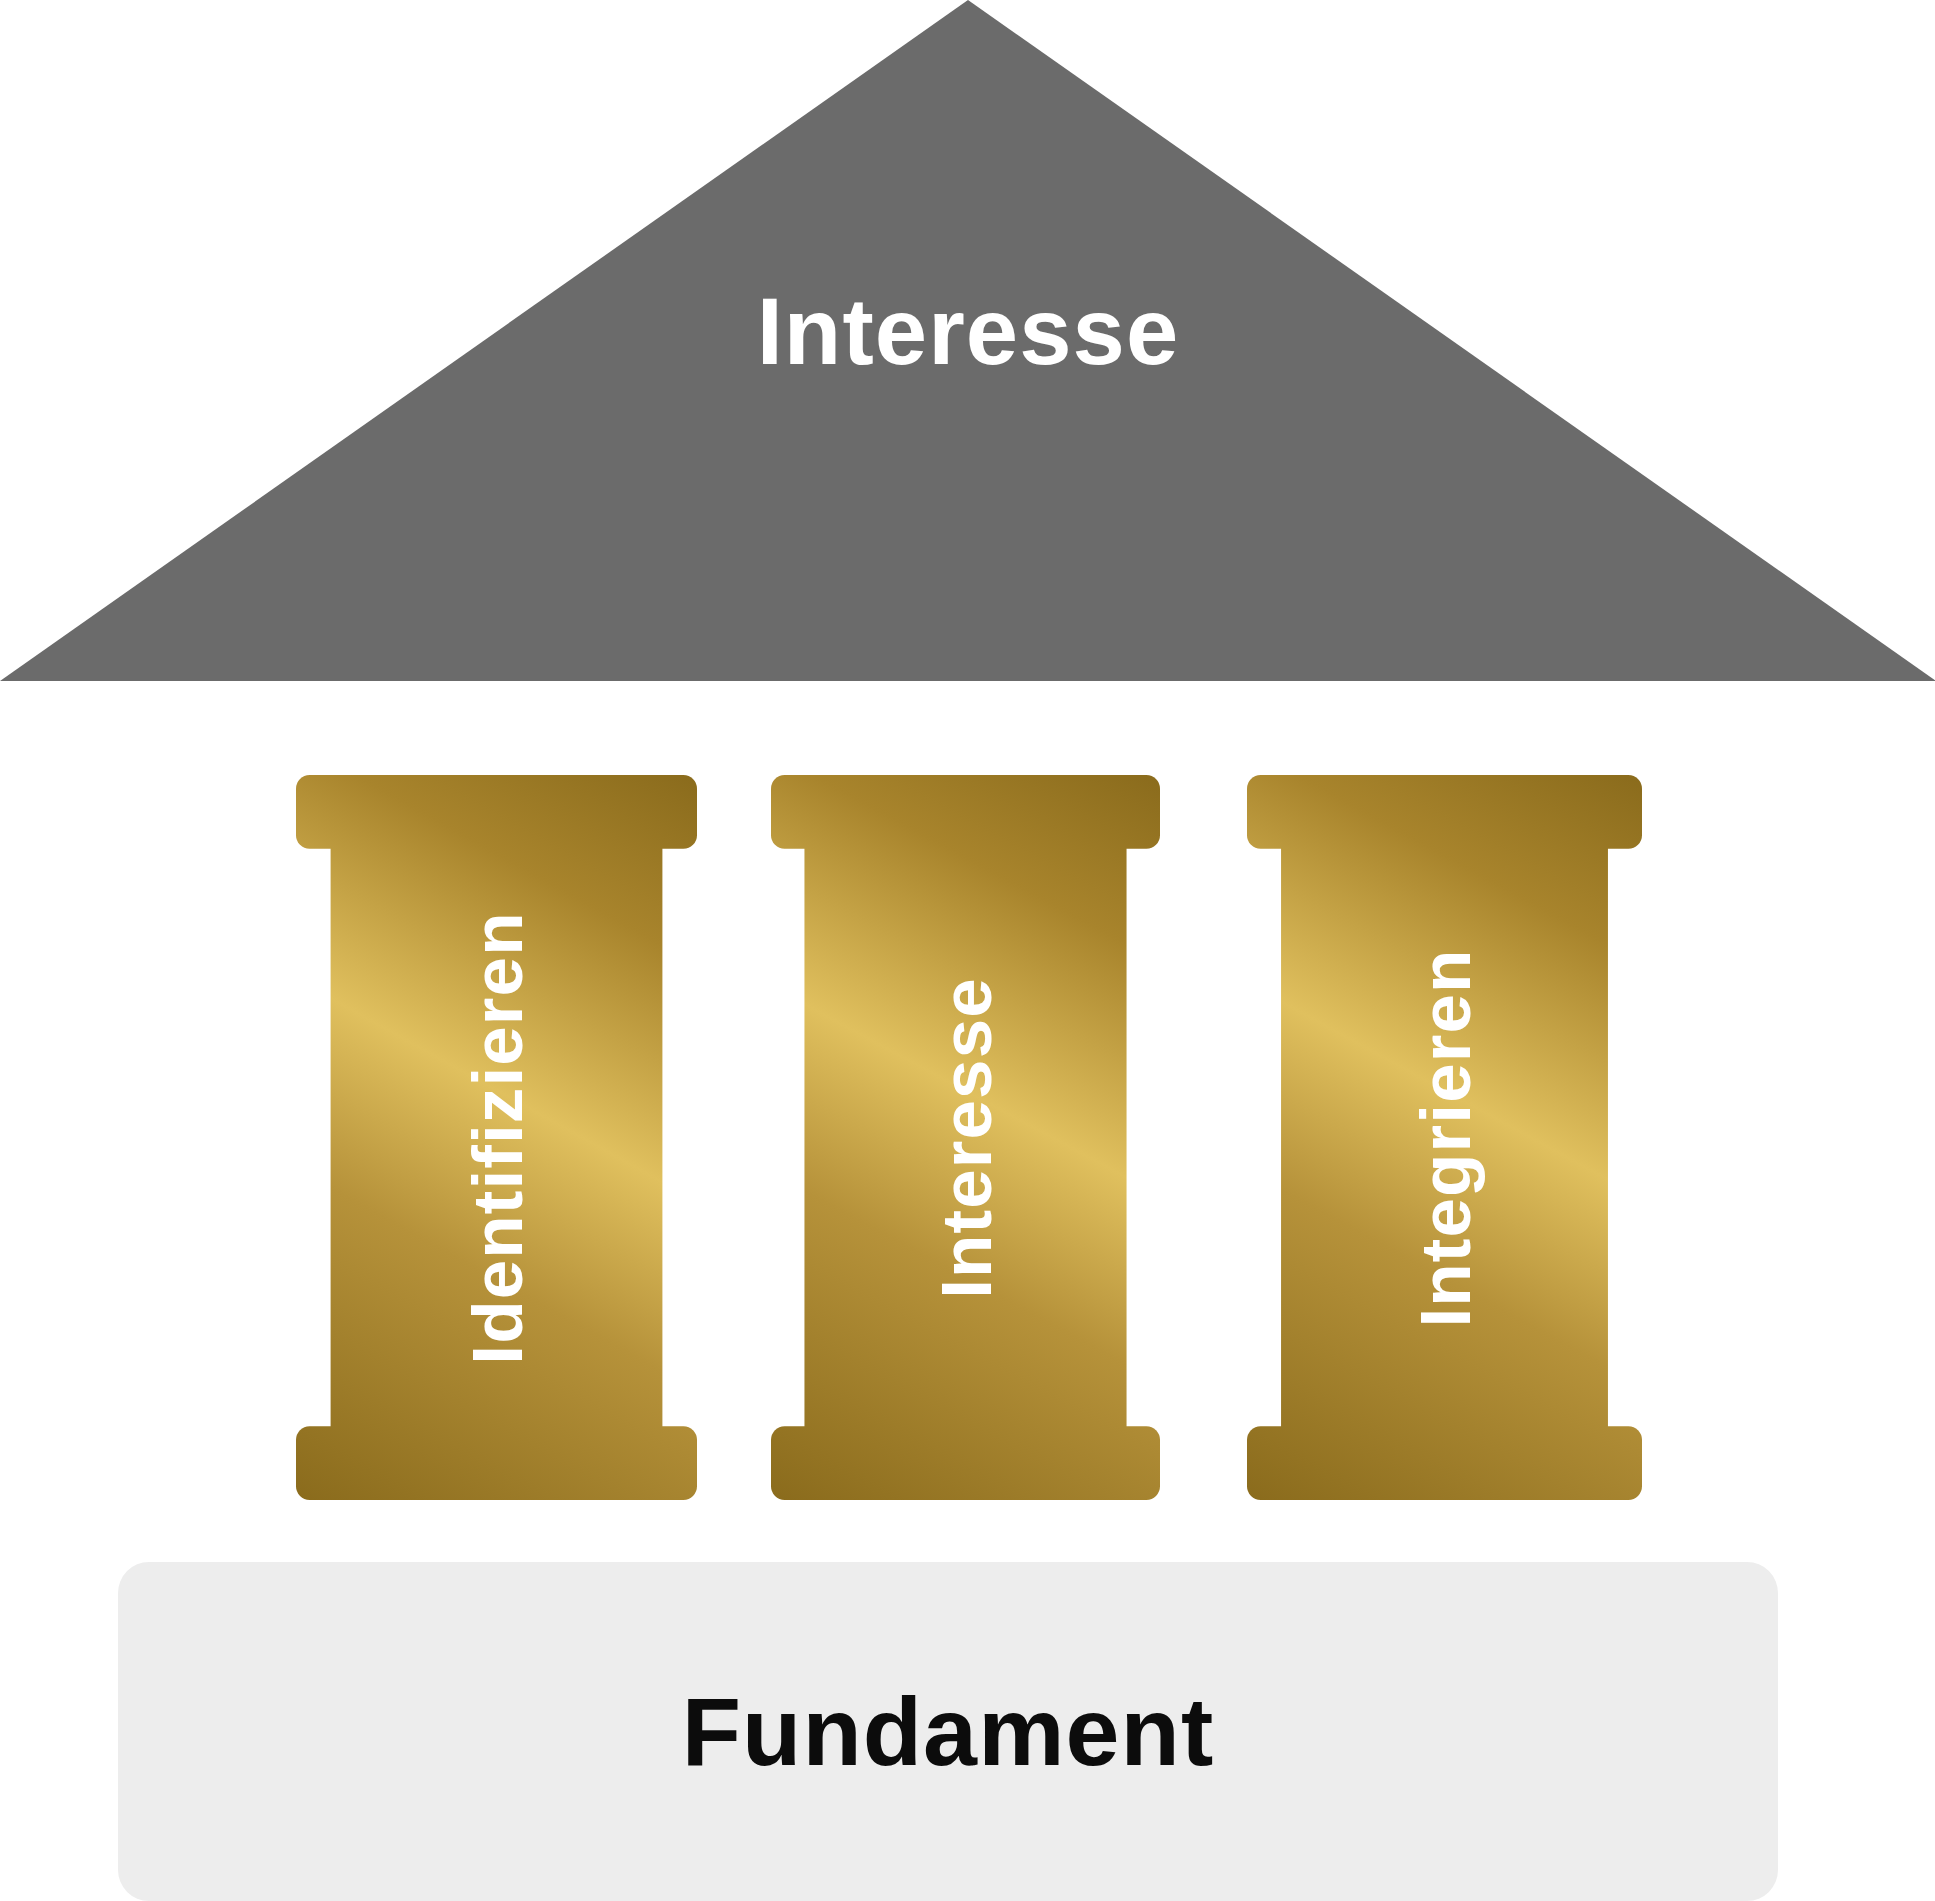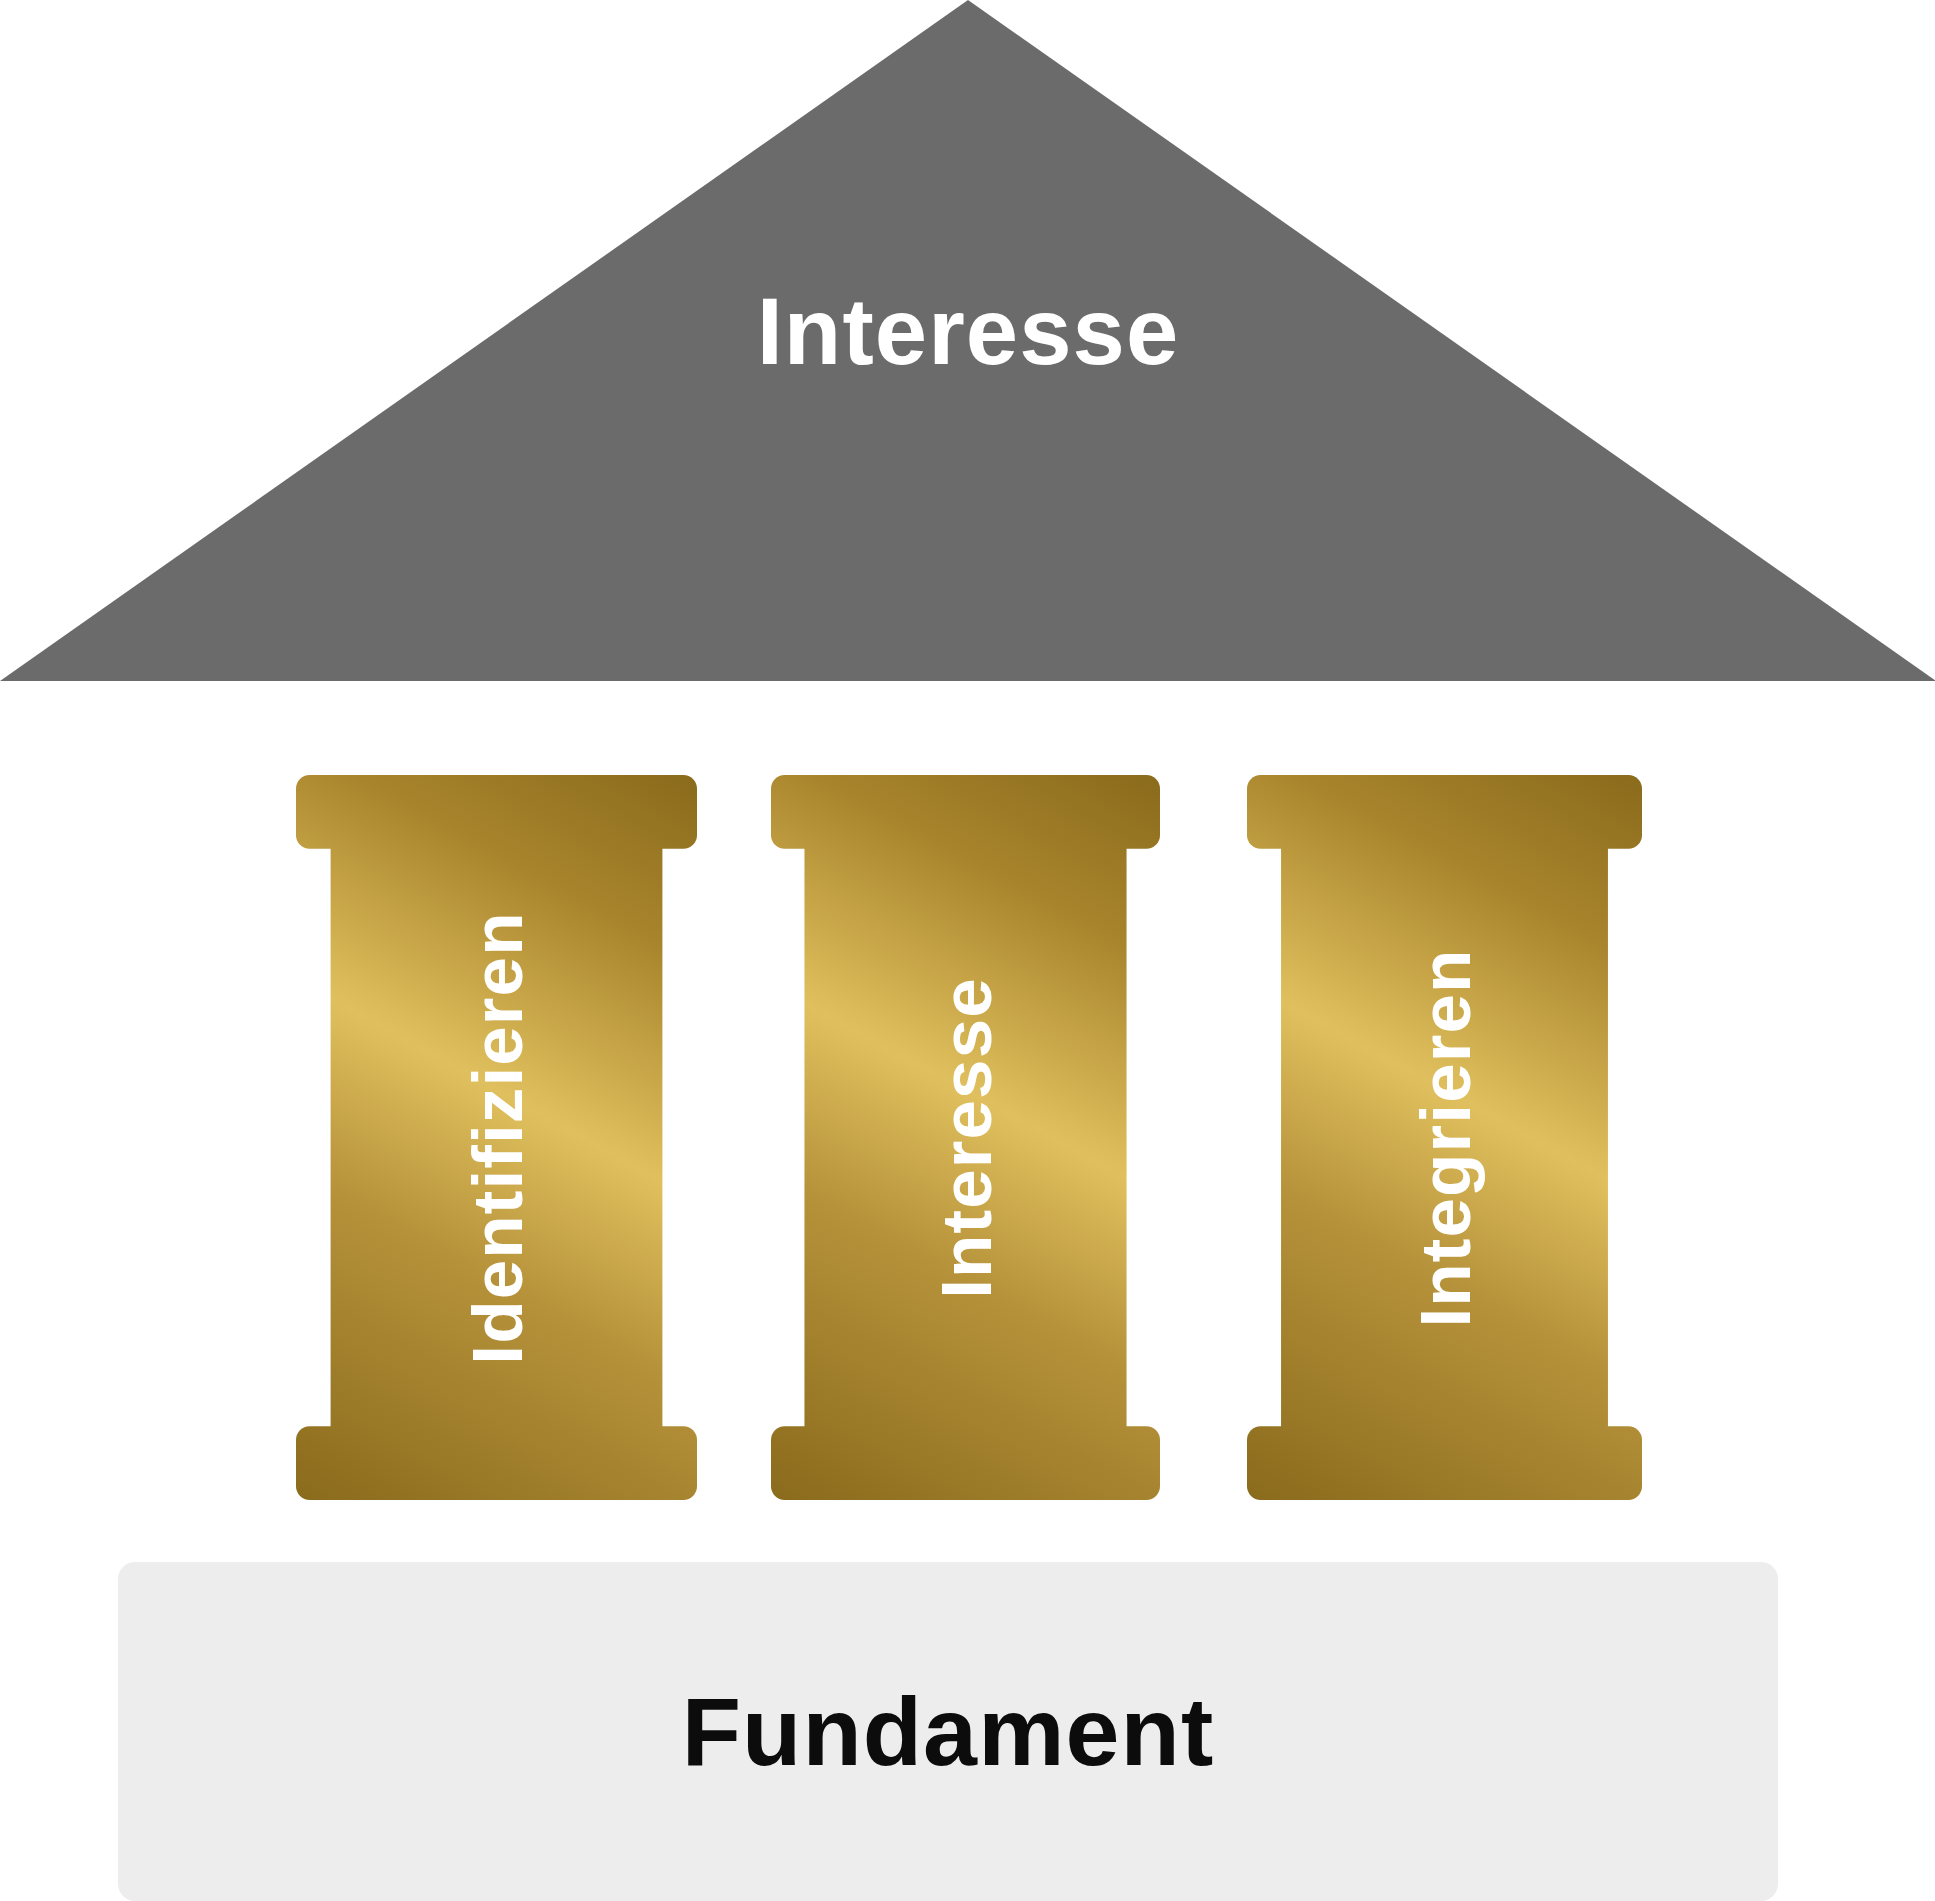--- a/index.html
+++ b/index.html
@@ -68,21 +68,21 @@
   .pillar-3 { left: 1247px; width: 395px; }
 
   
   .foundation {
     position: absolute;
     left: 118px;
     top: 1562px;
     width: 1660px;
     height: 339px;
     background: #ededed;
-    border-radius: 17px;
+    border-radius: 31px;
     display: flex;
     align-items: center;
     justify-content: center;
   }
   .foundation-label {
     color: #0c0c0c;
     font-size: 97px;
     font-weight: 800;
     letter-spacing: 1.1px;
   }

